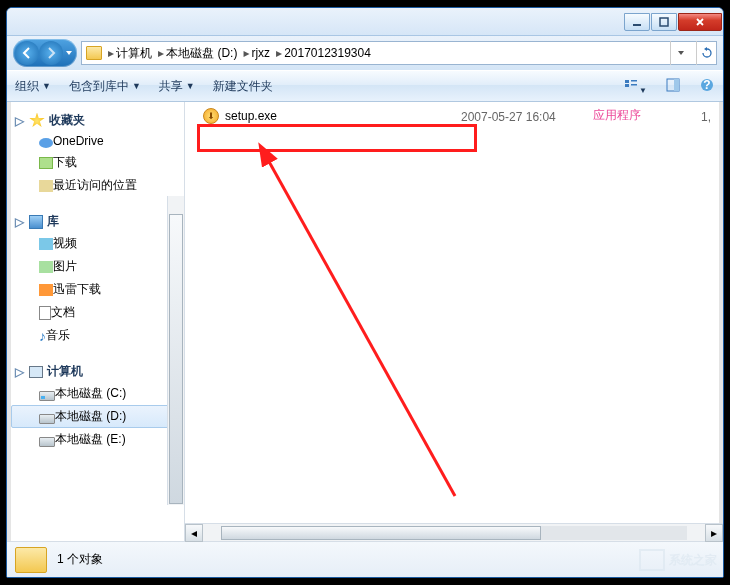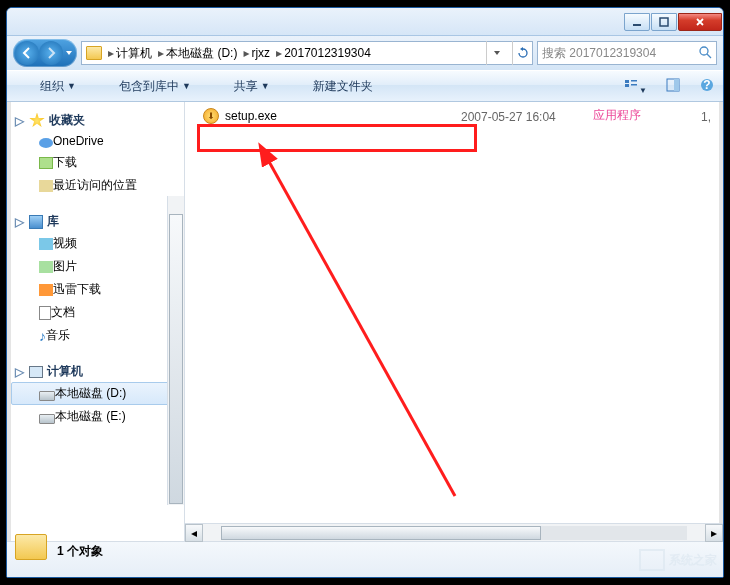--- a/index.html
+++ b/index.html
@@ -16,21 +16,21 @@
 .navbtn svg { width: 14px; height: 14px; fill: #fff; }
 .navdrop { width: 12px; display:flex; align-items:center; justify-content:center;}
 .addrbar { flex: 1; height: 24px; background: #fff; border: 1px solid #99b4d1; display: flex; align-items: center; padding-left: 4px; gap: 6px; }
 .addrbar .foldericon { width: 16px; height: 14px; background: linear-gradient(#fce9a8,#f3c851); border:1px solid #d7a423; border-radius:1px; }
 .crumb { display: flex; align-items: center; gap: 2px; color: #000; }
 .crumb .sep { color:#555; }
 .addrend { width: 20px; height:24px; border-left:1px solid #ccc; display:flex; align-items:center; justify-content:center; }
 .searchbox { width: 180px; height: 24px; background: #fff; border: 1px solid #99b4d1; display: flex; align-items: center; padding: 0 4px; color: #888; }
 .searchbox .sicon { margin-left:auto; }
 .toolbar { height: 32px; background: linear-gradient(#f7fbff, #e2eefa 45%, #d3e5f6 46%, #e8f2fc); border-top:1px solid #fff; border-bottom: 1px solid #b0c8e0; display: flex; align-items: center; padding: 0 8px; gap: 18px; color: #1e395b; }
-.tbitem { display: flex; align-items: center; gap: 3px; margin-left: 25px; }
+.tbitem { display: flex; align-items: center; gap: 3px; }
 .tbitem .drop { font-size:9px; }
 .tbspacer { flex: 1; }
 .tbiconbtn svg { width:16px; height:16px; }
 .main { display: flex; height: calc(100% - 28px - 34px - 32px - 36px); }
 .sidebar { width: 178px; border-right: 1px solid #d6dee7; padding: 8px 4px; overflow: hidden; }
 .sgroup { margin-bottom: 14px; }
 .sgrouphead { display: flex; align-items: center; gap: 4px; padding: 2px 4px; font-weight: bold; color:#1e395b;}
 .sgrouphead .tri { width: 10px; color:#6b8db3; }
 .sitem { display: flex; align-items: center; padding: 3px 6px 3px 28px; color:#000;}
 .sitem.sel { background: linear-gradient(#eaf3fd,#d7e9fb); border:1px solid #a8cbec; border-radius:2px; padding:2px 5px 2px 27px;}
@@ -66,21 +66,21 @@
 .row .cell.size { flex:1; color:#666; text-align:right; padding-right:12px;}
 .exeicon { width:16px; height:16px; background: radial-gradient(#ffe07a,#f5a623); border-radius:50%; border:1px solid #c9861a; display:flex; align-items:center; justify-content:center;}
 .exeicon::after { content:"⬇"; font-size:9px; color:#8a4b00;}
 .redbox { position:absolute; border:3px solid #ff1d1d; left:12px; top:22px; width:280px; height:28px; pointer-events:none;}
 .arrow { position:absolute; pointer-events:none; }
 .arrow svg { overflow:visible; }
 .hscroll { height: 18px; border-top:1px solid #d6dee7; background:#f1f3f5; display:flex; align-items:center;}
 .hscroll .track { flex:1; margin:0 18px; height:14px; background:#e2e6ea; position:relative;}
 .hscroll .thumb { position:absolute; left:0; top:0; height:100%; width:320px; background:linear-gradient(#f7f9fb,#cfd8e0); border:1px solid #a8b4be;}
 .hend{width:18px;height:18px;display:flex;align-items:center;justify-content:center;background:linear-gradient(#f7f9fb,#d8e0e6);border:1px solid #b8c2ca;}
-.status { height:36px; border-top:1px solid #d6dee7; display:flex; align-items:flex-end; padding:17px 8px; gap:10px; background:linear-gradient(#f4f8fc,#e6eef7);font-weight:bold;}
+.status { height:36px; border-top:1px solid #d6dee7; display:flex; align-items:center; padding:7px 8px; gap:10px; background:linear-gradient(#f4f8fc,#e6eef7);}
 .status .bigfolder { width:32px; height:26px; background:linear-gradient(#fce9a8,#f3c851); border:1px solid #d7a423; border-radius:2px;}
 .watermark { position:absolute; right:6px; bottom:6px; color:rgba(220,230,240,.65); font-size:14px; font-weight:bold; display:flex; align-items:center; gap:4px; pointer-events:none;}
 .watermark .house{ width:26px;height:22px; border:2px solid rgba(220,230,240,.65); position:relative;}
 .sidebar .sbscroll { position:absolute; left:160px; top:94px; bottom:36px; width:17px; background:#f1f3f5; border-left:1px solid #d6dee7;}
 .sidebar { position:relative;}
 .sidebar .sbscroll .sthumb{ position:absolute; top:18px; height:290px; left:1px; right:1px; background:linear-gradient(#f7f9fb,#cfd8e0); border:1px solid #a8b4be;}
 </style>
 </head>
 <body>
 
@@ -146,27 +146,20 @@
             <path d="M1 2 L4 6 L7 2" fill="#555"></path>
           </svg>
         </div>
       <div class="addrend">
           <svg width="12" height="12" viewBox="0 0 12 12">
             <path d="M6 2 A4 4 0 1 1 2 6" fill="none" stroke="#2a6db4" stroke-width="1.3"></path>
             <path d="M6 0 L6 4 L3 2 Z" fill="#2a6db4"></path>
           </svg>
         </div>
     </div>
-    <div class="searchbox">
-      <span>搜索 2017012319304</span>
-      <span class="sicon"><svg width="14" height="14" viewBox="0 0 14 14">
-            <circle cx="6" cy="6" r="4" fill="none" stroke="#4a8cc7" stroke-width="1.3"></circle>
-            <line x1="9" y1="9" x2="13" y2="13" stroke="#4a8cc7" stroke-width="1.3"></line>
-          </svg></span>
-    </div>
   </div>
 
   <div class="toolbar">
     <div class="tbitem">
         <span>组织</span>
         <span class="drop">▼</span>
       </div>
     <div class="tbitem">
         <span>包含到库中</span>
         <span class="drop">▼</span>
@@ -243,20 +236,24 @@
             <span class="i-music">♪</span>
             <span>音乐</span>
           </div>
       </div>
       <div class="sgroup">
         <div class="sgrouphead">
             <span class="tri">▷</span>
             <span class="i-comp icon16"></span>
             <span>计算机</span>
           </div>
+        <div class="sitem">
+            <span class="i-drive c icon16"></span>
+            <span>本地磁盘 (C:)</span>
+          </div>
         <div class="sitem sel">
             <span class="i-drive icon16"></span>
             <span>本地磁盘 (D:)</span>
           </div>
         <div class="sitem">
             <span class="i-drive icon16"></span>
             <span>本地磁盘 (E:)</span>
           </div>
       </div>
       <div class="sbscroll">

